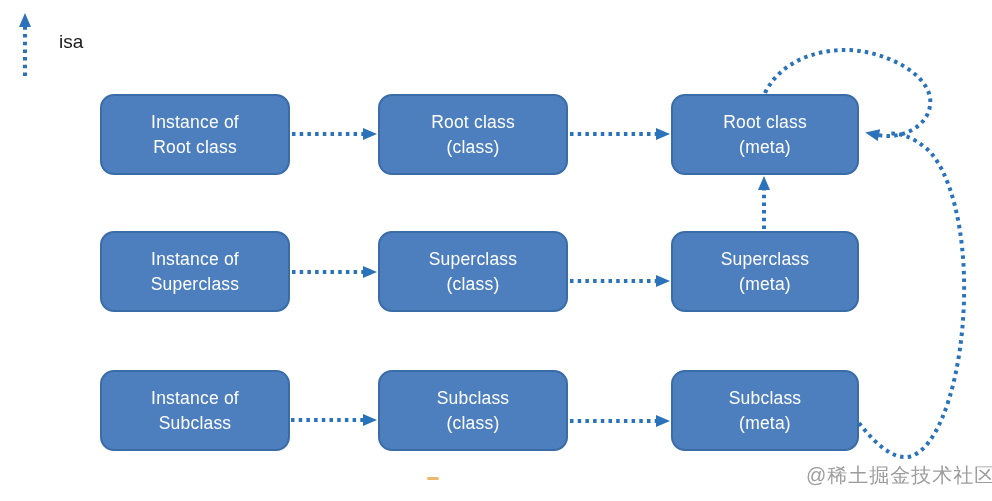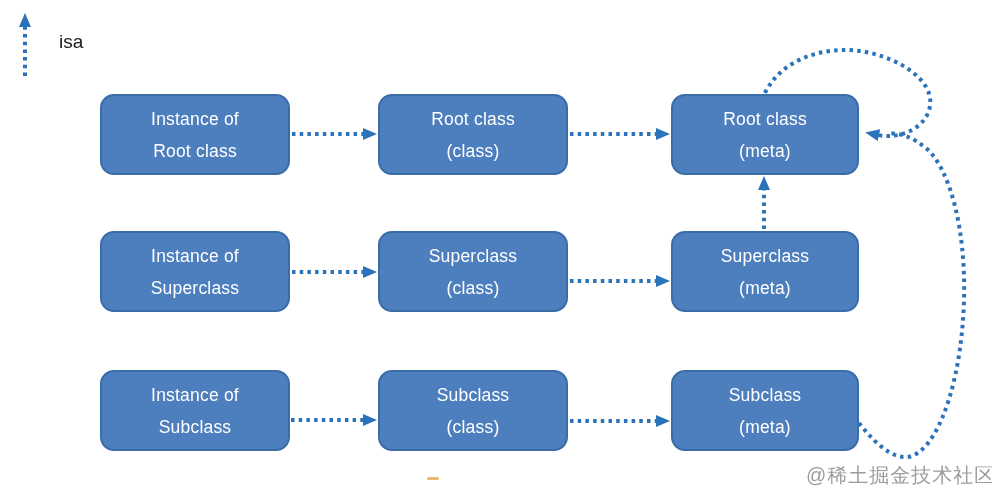--- a/index.html
+++ b/index.html
@@ -44,21 +44,21 @@
     box-sizing:border-box;
     background:var(--node-fill,#4D7EBE);
     border:2px solid var(--node-border,#3A6CA8);
     border-radius:14px;
     display:flex;
     align-items:center;
     justify-content:center;
     text-align:center;
     color:var(--label-text,#fff);
     font-size:17.5px;
-    line-height:32px;
+    line-height:25px;
     letter-spacing:.2px;
   }
   .node-label{ white-space:pre-line; }
   .c1{ left:100px; }
   .c2{ left:378px; }
   .c3{ left:671px; width:188px; }
   .r1{ top:94px; }
   .r2{ top:231px; }
   .r3{ top:370px; }
   .isa-label{

